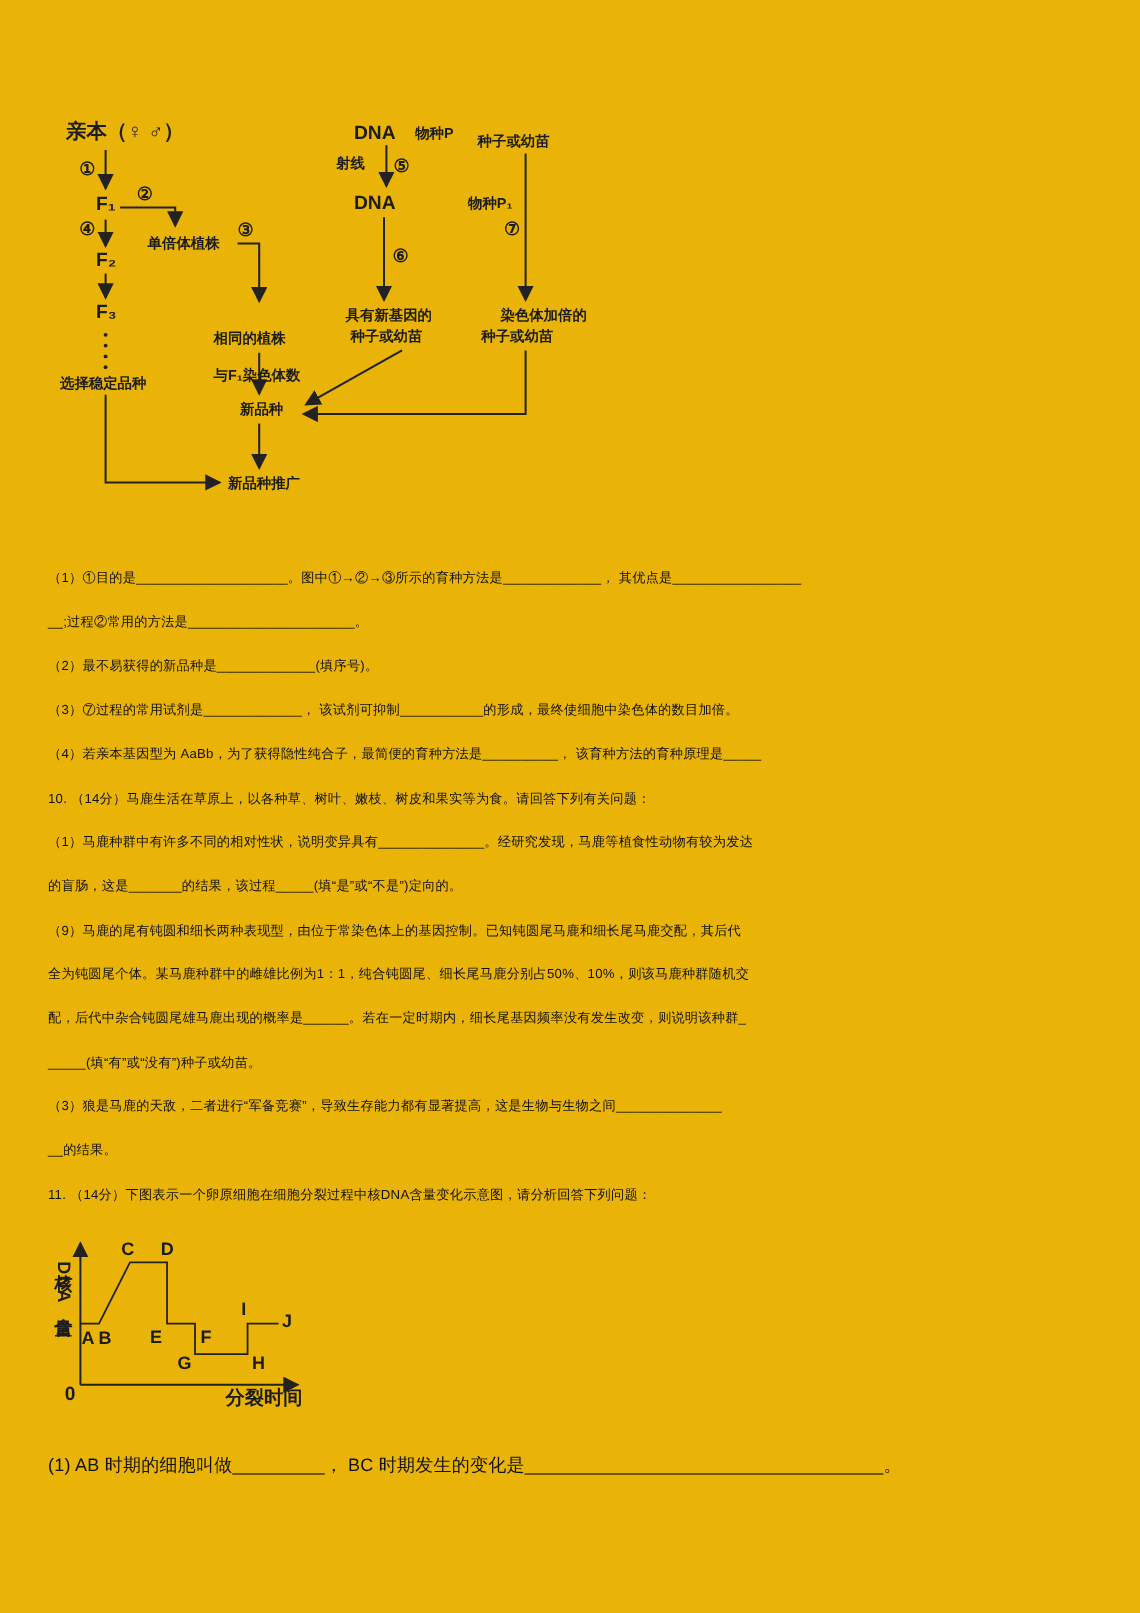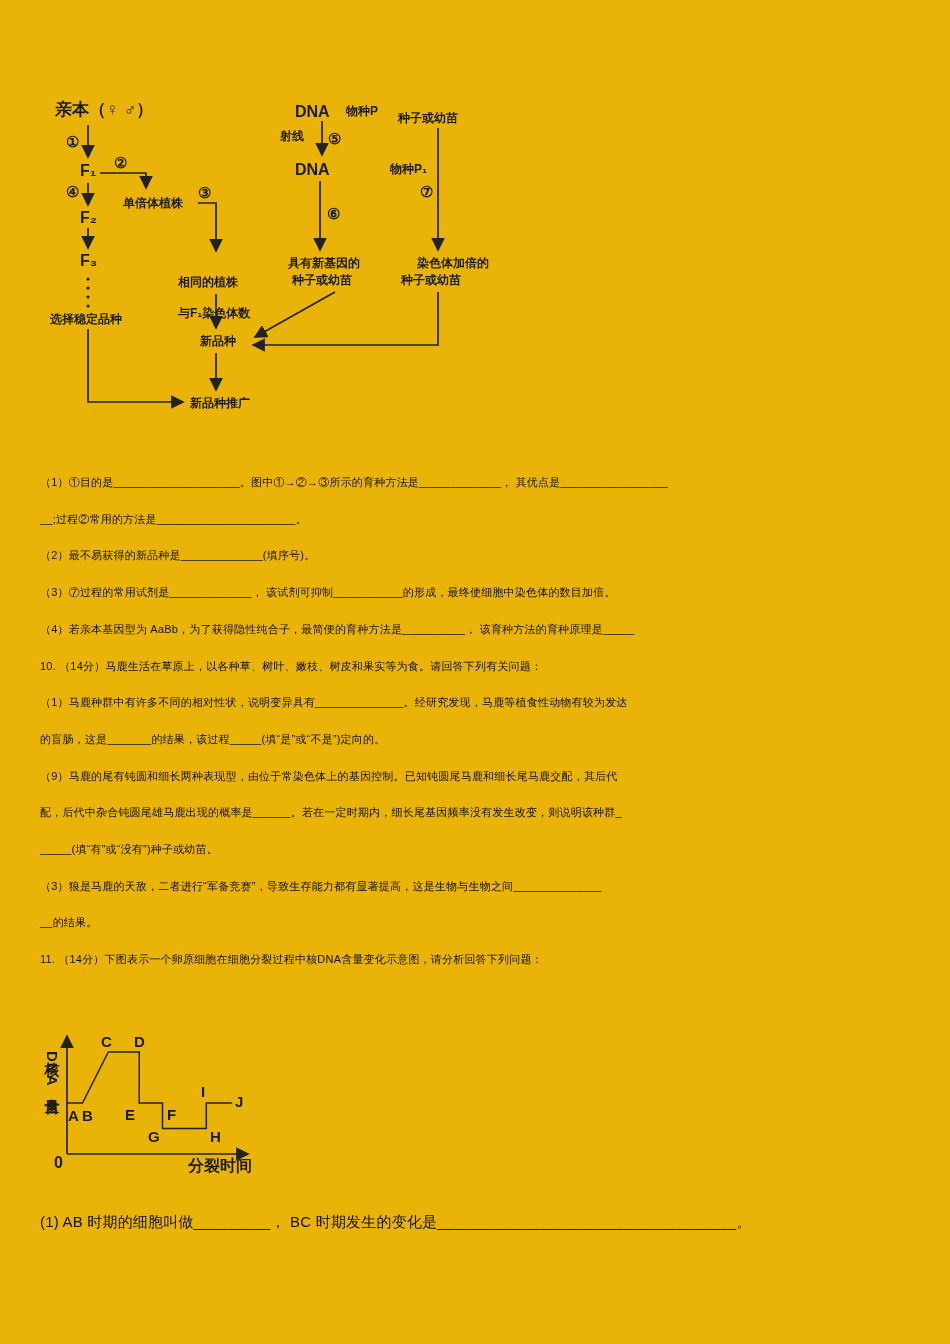--- a/index.html
+++ b/index.html
@@ -110,20 +110,21 @@
   <div class="textblock">
     <div class="tline">（1）①目的是____________________。图中①→②→③所示的育种方法是_____________， 其优点是_________________</div>
     <div class="tline">__;过程②常用的方法是______________________。</div>
     <div class="tline">（2）最不易获得的新品种是_____________(填序号)。</div>
     <div class="tline">（3）⑦过程的常用试剂是_____________， 该试剂可抑制___________的形成，最终使细胞中染色体的数目加倍。</div>
     <div class="tline">（4）若亲本基因型为 AaBb，为了获得隐性纯合子，最简便的育种方法是__________， 该育种方法的育种原理是_____</div>
     <div class="tline">10. （14分）马鹿生活在草原上，以各种草、树叶、嫩枝、树皮和果实等为食。请回答下列有关问题：</div>
     <div class="tline">（1）马鹿种群中有许多不同的相对性状，说明变异具有______________。经研究发现，马鹿等植食性动物有较为发达</div>
     <div class="tline">的盲肠，这是_______的结果，该过程_____(填“是”或“不是”)定向的。</div>
     <div class="tline">（9）马鹿的尾有钝圆和细长两种表现型，由位于常染色体上的基因控制。已知钝圆尾马鹿和细长尾马鹿交配，其后代</div>
+    <div class="tline">全为钝圆尾个体。某马鹿种群中的雌雄比例为1：1，纯合钝圆尾、细长尾马鹿分别占50%、10%，则该马鹿种群随机交</div>
     <div class="tline">配，后代中杂合钝圆尾雄马鹿出现的概率是______。若在一定时期内，细长尾基因频率没有发生改变，则说明该种群_</div>
     <div class="tline">_____(填“有”或“没有”)种子或幼苗。</div>
     <div class="tline">（3）狼是马鹿的天敌，二者进行“军备竞赛”，导致生存能力都有显著提高，这是生物与生物之间______________</div>
     <div class="tline">__的结果。</div>
     <div class="tline">11. （14分）下图表示一个卵原细胞在细胞分裂过程中核DNA含量变化示意图，请分析回答下列问题：</div>
   </div>
 
   <div class="chart">
     <svg width="290" height="165" viewBox="0 0 290 165">
       <defs>

